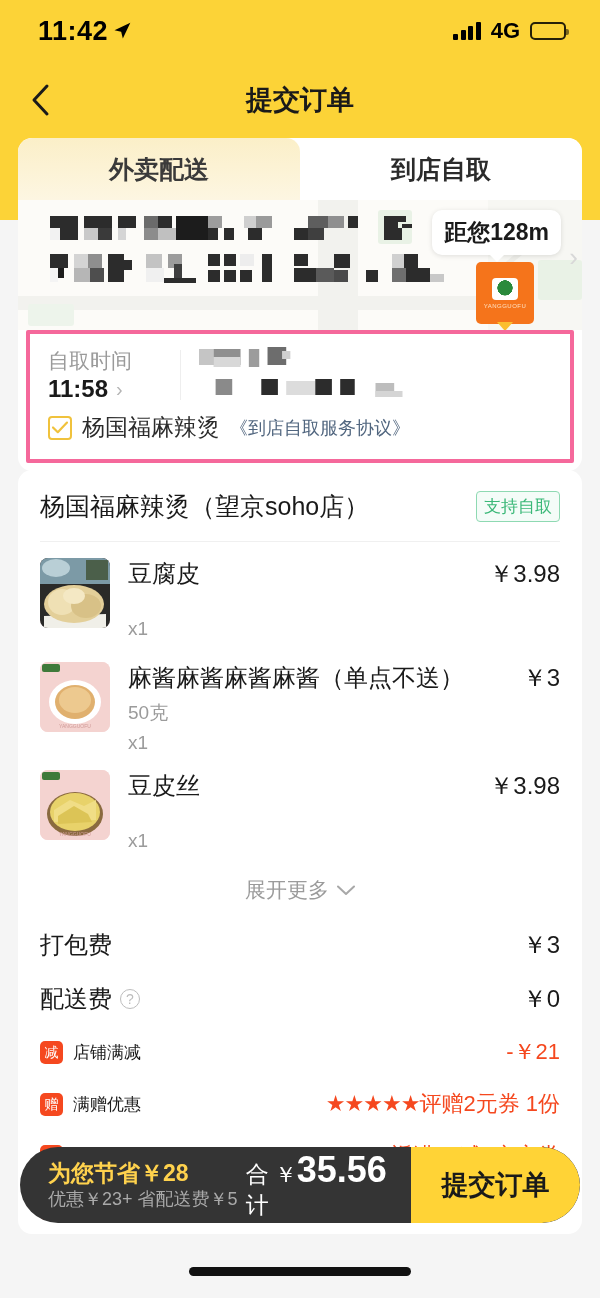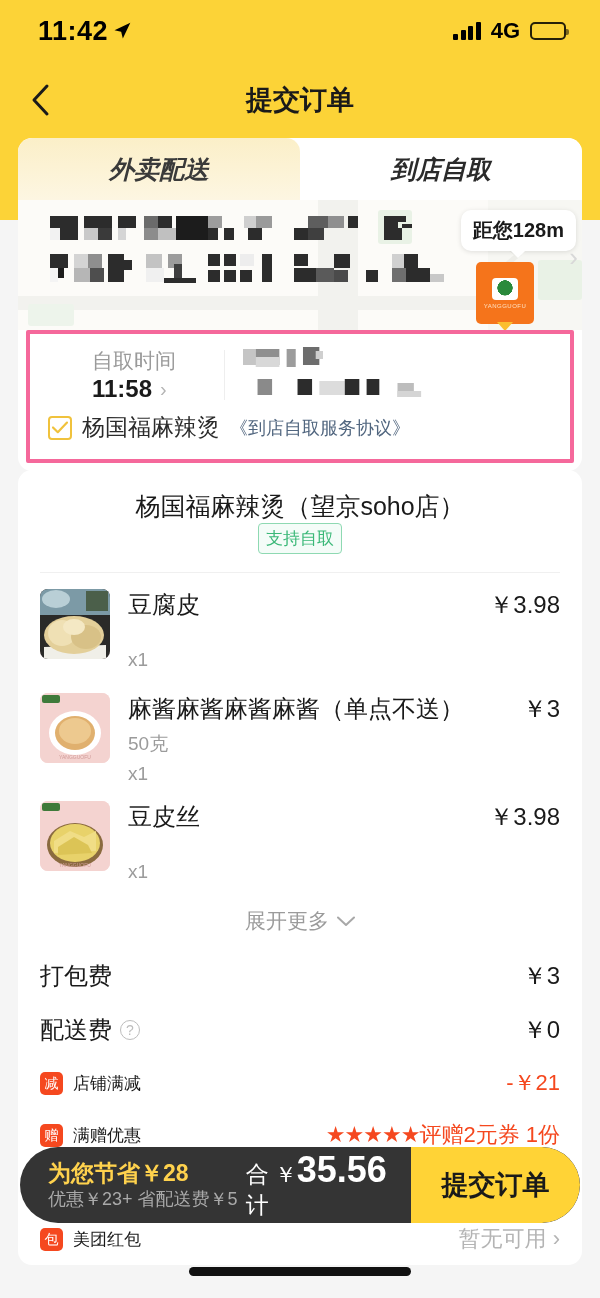--- a/index.html
+++ b/index.html
@@ -72,45 +72,44 @@
     width: 564px;
     background: #fff;
     border-radius: 14px;
     overflow: hidden;
   }
   .tabs { display: flex; height: 62px; }
   .tab {
     flex: 1; display: flex; align-items: center; justify-content: center;
     font-size: 25px; font-weight: bold; color: #2b2b2b;
     position: relative;
-    font-style: italic;
   }
   .tab.inactive {
     background: linear-gradient(180deg,#FBEFC8 0%, #FDF6E2 100%);
     border-radius: 14px 14px 0 0;
     color: #3a3a3a;
   }
   .tab.active { background: #fff; border-radius: 14px 14px 0 0; z-index: 2; }
 
   .map-wrap {
     position: relative;
     height: 130px;
     background: #FBFBF9;
     overflow: hidden;
   }
   .map-svg { position: absolute; inset: 0; width: 100%; height: 100%; }
   .addr-mosaic {
     position: absolute; left: 30px; top: 14px;
     width: 400px; height: 74px;
   }
   .dist-bubble {
-    position: absolute; right: 6px; top: 10px;
+    position: absolute; right: 21px; top: 10px;
     background: #fff; border-radius: 10px;
     padding: 7px 12px;
-    font-size: 20px; font-weight: bold; color: #1a1a1a;
+    font-size: 23px; font-weight: bold; color: #1a1a1a;
     box-shadow: 0 1px 5px rgba(0,0,0,.12);
     white-space: nowrap;
   }
   .dist-bubble::after {
     content:""; position:absolute; left: 50%; bottom: -7px;
     transform: translateX(-50%);
     border-left: 8px solid transparent;
     border-right: 8px solid transparent;
     border-top: 8px solid #fff;
   }
@@ -144,21 +143,21 @@
     border: 4px solid #F5689B;
     background: #fff;
     margin: 0 8px 8px 8px;
     border-radius: 2px;
   }
   .pickup-row {
     display: flex; align-items: center;
     padding: 12px 18px 8px 18px;
     height: 78px;
   }
-  .pickup-left { width: 130px; margin-left: 44px; }
+  .pickup-left { width: 130px; }
   .pickup-label { font-size: 21px; color: #9a9a9a; line-height: 1.35; }
   .pickup-time-line { display: flex; align-items: center; gap: 8px; }
   .pickup-time { font-size: 24px; font-weight: bold; color: #1a1a1a; }
   .chev-sm { color: #b5b5b5; font-size: 20px; }
   .pickup-div { width: 1px; height: 50px; background: #eee; margin: 0 18px 0 2px; }
   .pickup-mosaic { flex: 1; height: 56px; position: relative; }
 
   .agree-row {
     display: flex; align-items: center; gap: 10px;
     padding: 0 18px 16px 18px;
@@ -176,21 +175,20 @@
   .order-card {
     position: absolute; top: 470px; left: 18px;
     width: 564px;
     background: #fff;
     border-radius: 14px;
     overflow: hidden;
   }
   .store-head {
     display: flex; align-items: center; justify-content: space-between;
     padding: 20px 22px 18px 22px;
-    flex-direction: column;
   }
   .store-name { font-size: 25px; color: #1a1a1a; font-weight: 500; }
   .pick-badge {
     font-size: 17px; color: #3BB878;
     border: 1px solid #8ED9B2; border-radius: 4px;
     padding: 3px 7px; background: #F4FCF8;
   }
   .divider { height: 1px; background: #F0F0F0; margin: 0 22px; }
 
   .item {

